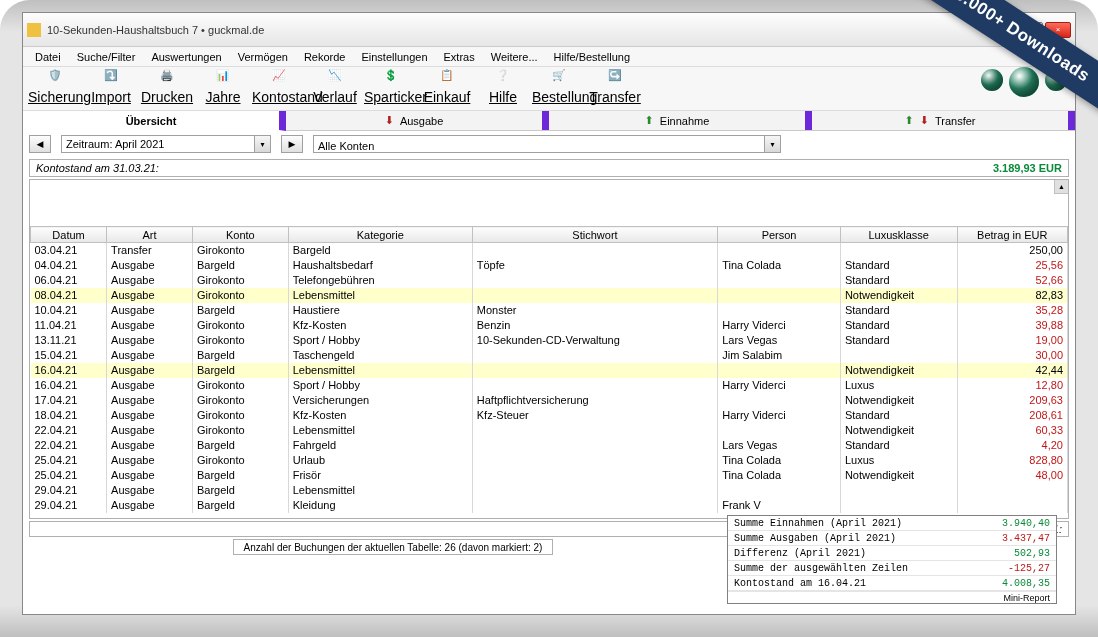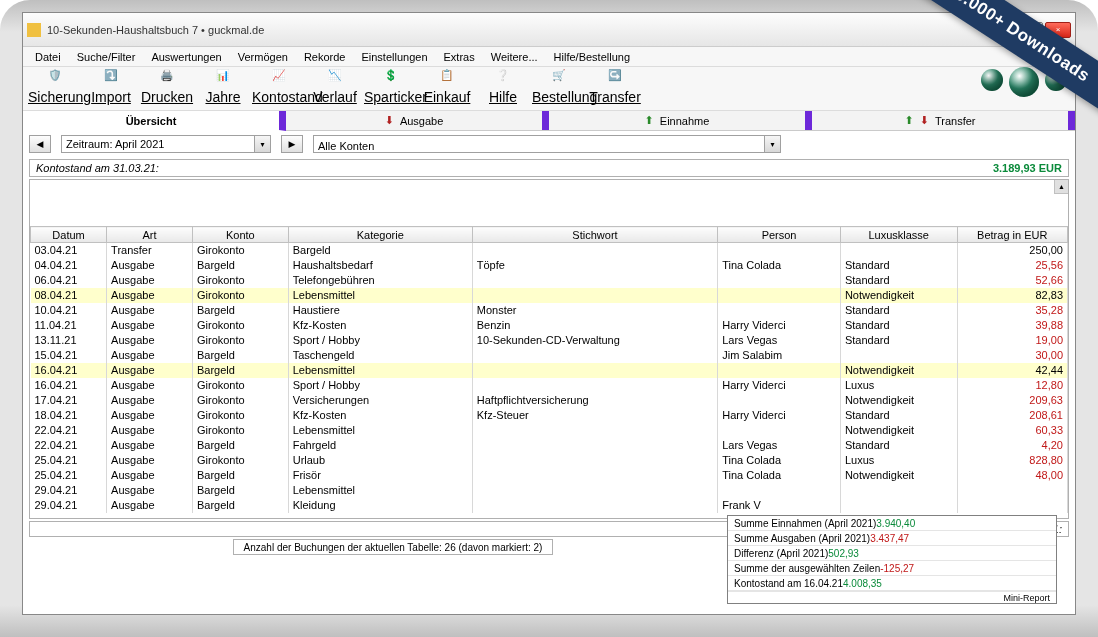--- a/index.html
+++ b/index.html
@@ -35,21 +35,21 @@
   .grid-wrap { margin: 2px 6px 0 6px; border: 1px solid #b0b0b0; position: relative; background: #fff; }
   table.grid { width: 100%; border-collapse: collapse; table-layout: fixed; margin-top: 46px; }
   table.grid th { background: linear-gradient(#fdfdfd,#e8e8e8); border: 1px solid #c0c0c0; font-weight: normal; padding: 1px 4px; font-size: 11px; text-align: center; height:16px;}
   table.grid td { border-right: 1px solid #d8d8d8; padding: 0 4px; height: 15px; line-height: 15px; white-space: nowrap; overflow: hidden; text-overflow: ellipsis; }
   tr.row-hilite td { background: #ffffcc; }
   td.num { text-align: right; padding-right: 10px; }
   td.num.neg { color: #c01818; }
   .footer-bal { margin: 2px 6px 0 6px; border: 1px solid #b0b0b0; height: 16px; display: flex; align-items: center; padding: 0 6px; font-style: italic; justify-content: flex-end; }
   .footer-count { margin: 2px 0 4px 210px; border: 1px solid #b0b0b0; height: 16px; width: 320px; display: flex; align-items: center; justify-content: center; font-size: 10px; }
   .mini-report { position: absolute; right: 18px; bottom: 10px; width: 330px; border: 1px solid #808080; background: #fff; font-size: 10px; }
-  .mini-report .row { display: flex; justify-content: flex-start; padding: 0 6px; height: 15px; align-items: center; border-bottom: 1px solid #e5e5e5; }
+  .mini-report .row { display: flex; justify-content: space-between; padding: 0 6px; height: 15px; align-items: center; border-bottom: 1px solid #e5e5e5; font-family: Liberation Mono, monospace; }
   .mini-report .row:last-child { border-bottom: none; }
   .mini-report .mr-title { text-align: right; padding-right: 6px; font-size:9px; border-top:1px solid #e5e5e5; height:12px; line-height:12px;}
   .v-green { color: #0a8a3a; }
   .v-red { color: #c01818; }
   .col-datum{width:62px;} .col-art{width:70px;} .col-konto{width:78px;} .col-kat{width:150px;} .col-stich{width:200px;} .col-pers{width:100px;} .col-lux{width:95px;} .col-betr{width:90px;}
   .scroll-up { position:absolute; right:0; top:0; width:14px; height:14px; background:#e0e0e0; border-left:1px solid #c0c0c0; border-bottom:1px solid #c0c0c0; font-size:7px; display:flex;align-items:center;justify-content:center;}
   .ribbon { position: absolute; top: 10px; right: -66px; width: 300px; transform: rotate(33deg); background: #1f3b63; color: #fff; text-align: center; padding: 10px 0; font-size: 17px; font-weight: 600; box-shadow: 0 2px 6px rgba(0,0,0,.35); letter-spacing:.5px; z-index: 50; }
 </style>
 </head>
 <body>

